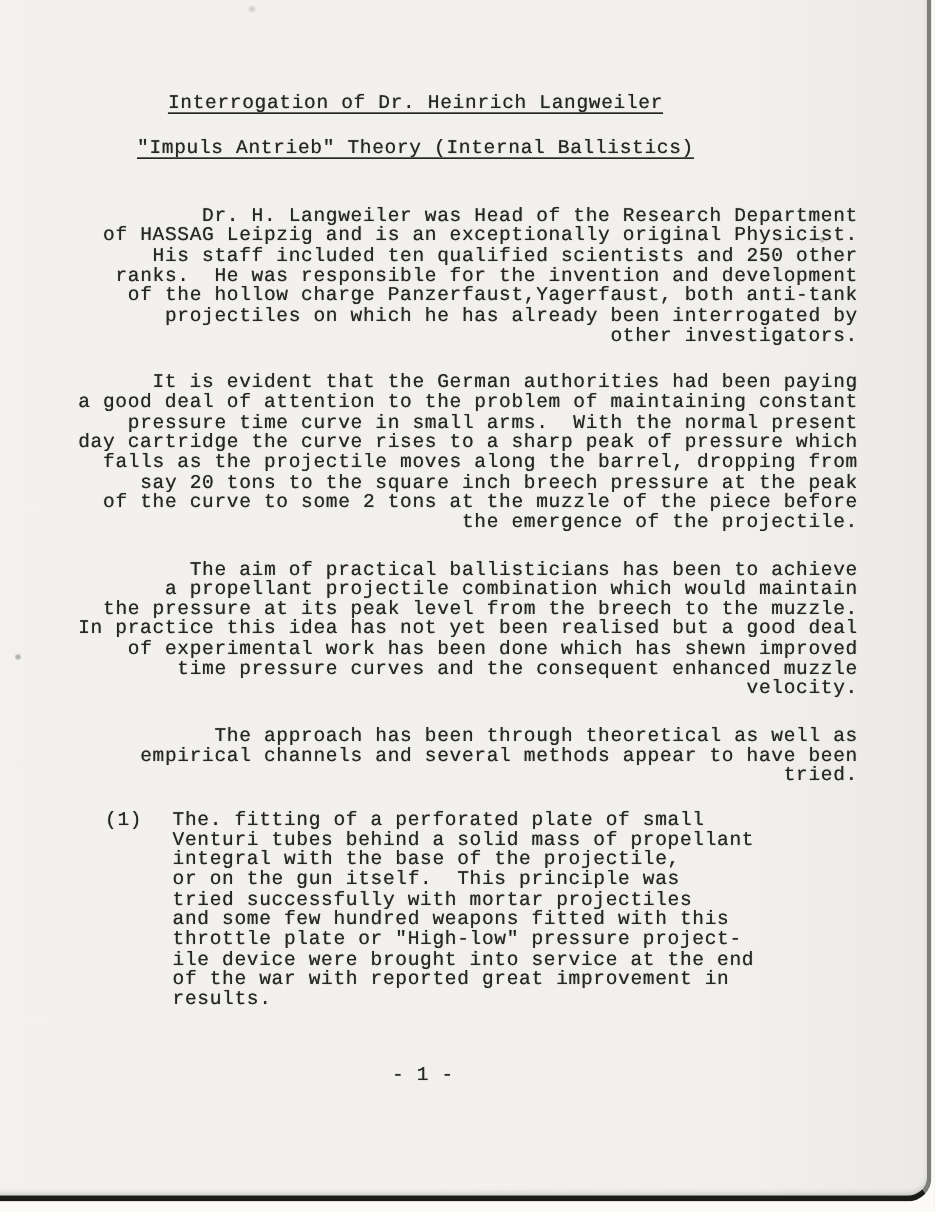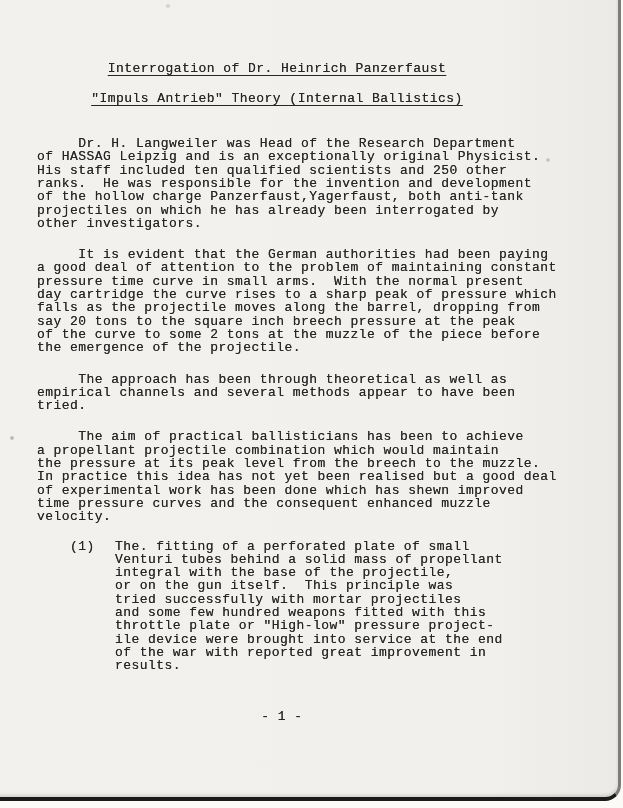--- a/index.html
+++ b/index.html
@@ -37,64 +37,64 @@
     font-size:13px;line-height:13.3px;letter-spacing:.45px;
     color:var(--ink);
     text-shadow:0 0 .55px rgba(35,35,35,.75);
   }
   .title-block{width:480px;text-align:center;}
   .doc-title{
     display:block;font-size:13px;font-weight:normal;margin:0 0 16.5px 0;
     text-decoration:underline;text-decoration-thickness:1.4px;text-underline-offset:3px;
     white-space:pre;
   }
-  .para{white-space:pre;margin:18px 0 0 0;}
+  .para{white-space:pre;margin:18px 0 0 0;text-align:right;}
   .para.first{margin-top:32px;}
   .numbered-item{position:relative;margin:16px 0 0 0;padding-left:78px;}
   .numbered-item .marker{position:absolute;left:33px;top:0;white-space:pre;}
   .numbered-item .li-text{display:block;white-space:pre;}
   .page-footer{width:490px;text-align:center;margin-top:38px;white-space:pre;}
 </style>
 </head>
 <body>
 
 <div class="scan">
   <div class="paper"></div>
 
   <div class="content">
     <div class="title-block">
-      <span class="doc-title">Interrogation of Dr. Heinrich Panzerfaust</span>
+      <span class="doc-title">Interrogation of Dr. Heinrich Langweiler</span>
       <span class="doc-title">"Impuls Antrieb" Theory (Internal Ballistics)</span>
     </div>
 
     <p class="para first">     Dr. H. Langweiler was Head of the Research Department
 of HASSAG Leipzig and is an exceptionally original Physicist.
 His staff included ten qualified scientists and 250 other
 ranks.  He was responsible for the invention and development
 of the hollow charge Panzerfaust,Yagerfaust, both anti-tank
 projectiles on which he has already been interrogated by
 other investigators.</p>
     <p class="para">     It is evident that the German authorities had been paying
 a good deal of attention to the problem of maintaining constant
 pressure time curve in small arms.  With the normal present
 day cartridge the curve rises to a sharp peak of pressure which
 falls as the projectile moves along the barrel, dropping from
 say 20 tons to the square inch breech pressure at the peak
 of the curve to some 2 tons at the muzzle of the piece before
 the emergence of the projectile.</p>
-    <p class="para">     The approach has been through theoretical as well as
-empirical channels and several methods appear to have been
-tried.</p>
     <p class="para">     The aim of practical ballisticians has been to achieve
 a propellant projectile combination which would maintain
 the pressure at its peak level from the breech to the muzzle.
 In practice this idea has not yet been realised but a good deal
 of experimental work has been done which has shewn improved
 time pressure curves and the consequent enhanced muzzle
 velocity.</p>
+    <p class="para">     The approach has been through theoretical as well as
+empirical channels and several methods appear to have been
+tried.</p>
 
     <div class="numbered-item">
       <span class="marker">(1)</span>
       <span class="li-text">The. fitting of a perforated plate of small
 Venturi tubes behind a solid mass of propellant
 integral with the base of the projectile,
 or on the gun itself.  This principle was
 tried successfully with mortar projectiles
 and some few hundred weapons fitted with this
 throttle plate or "High-low" pressure project-

